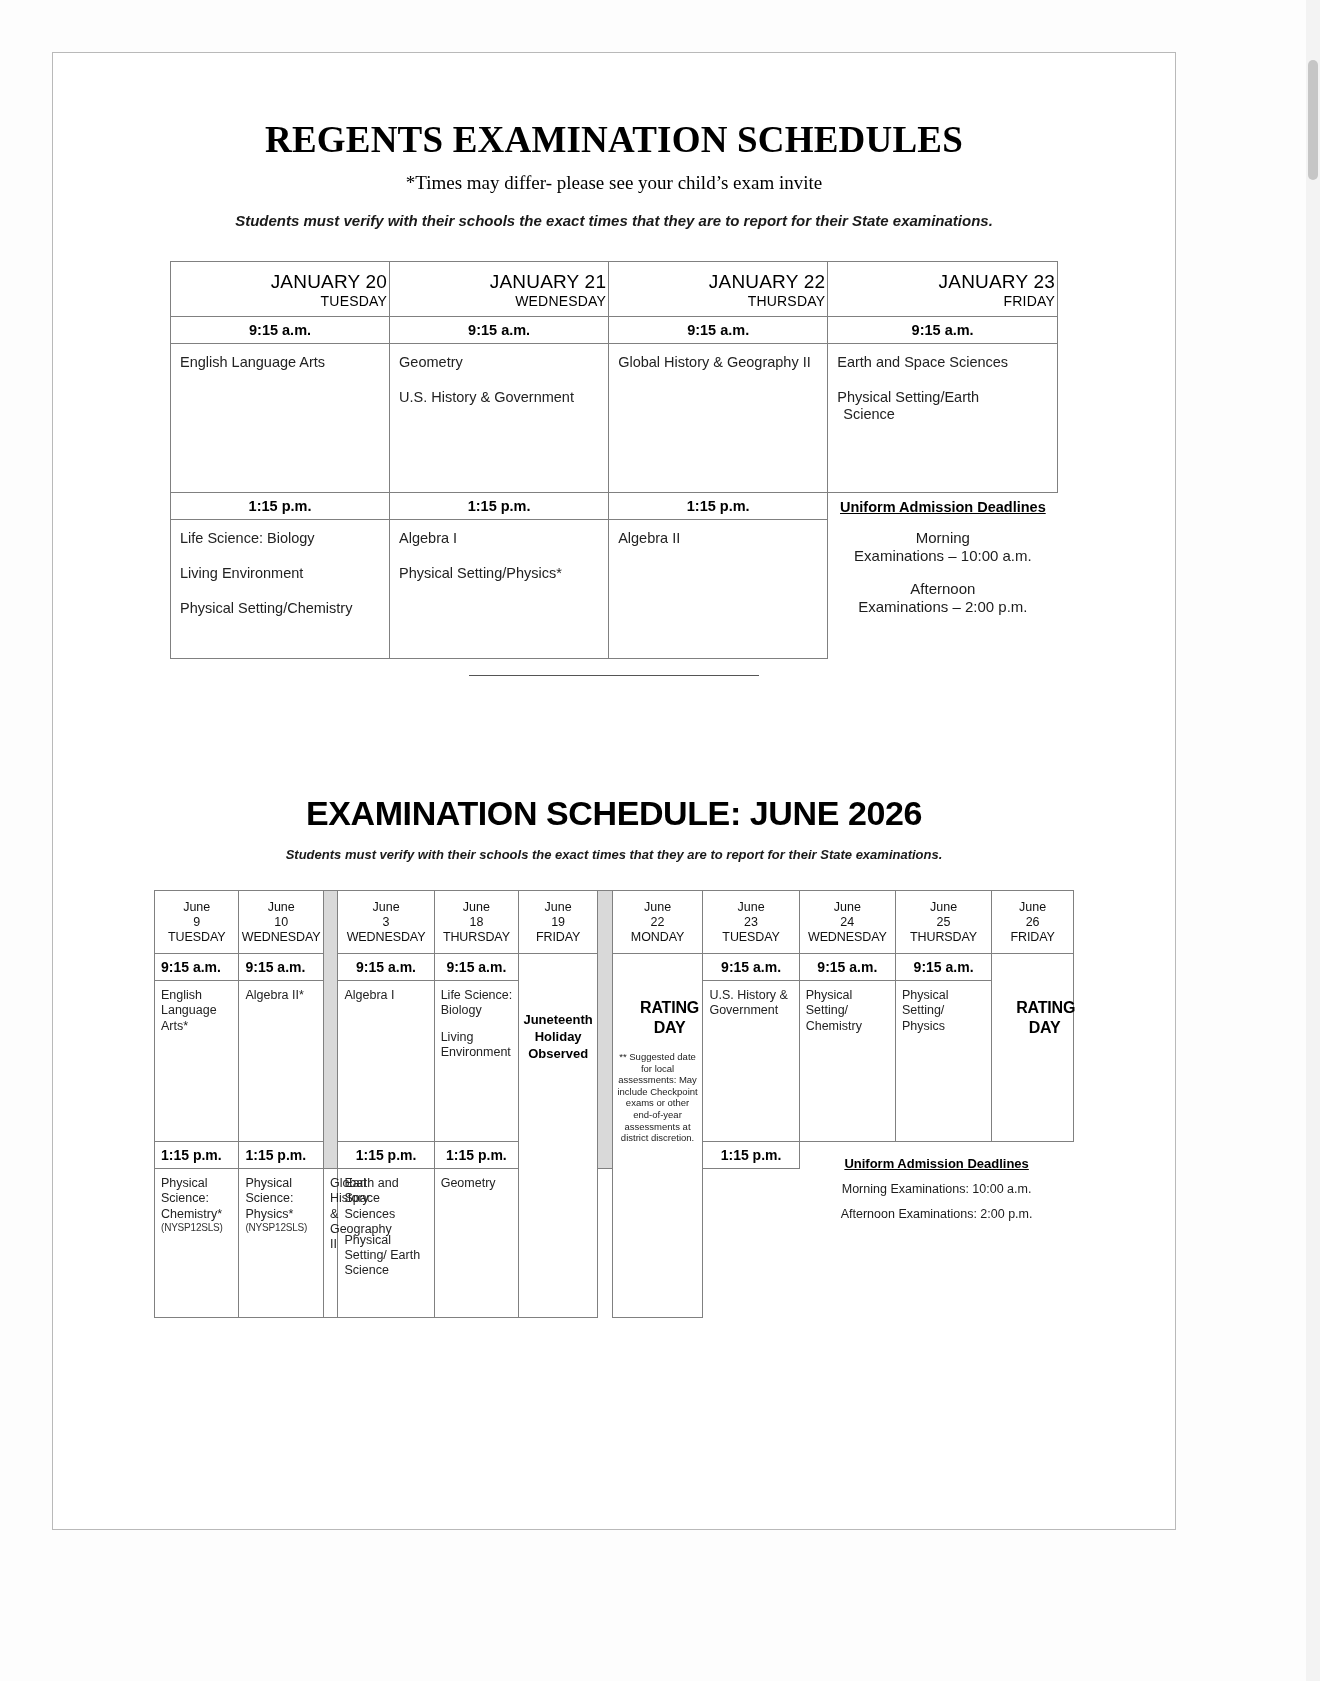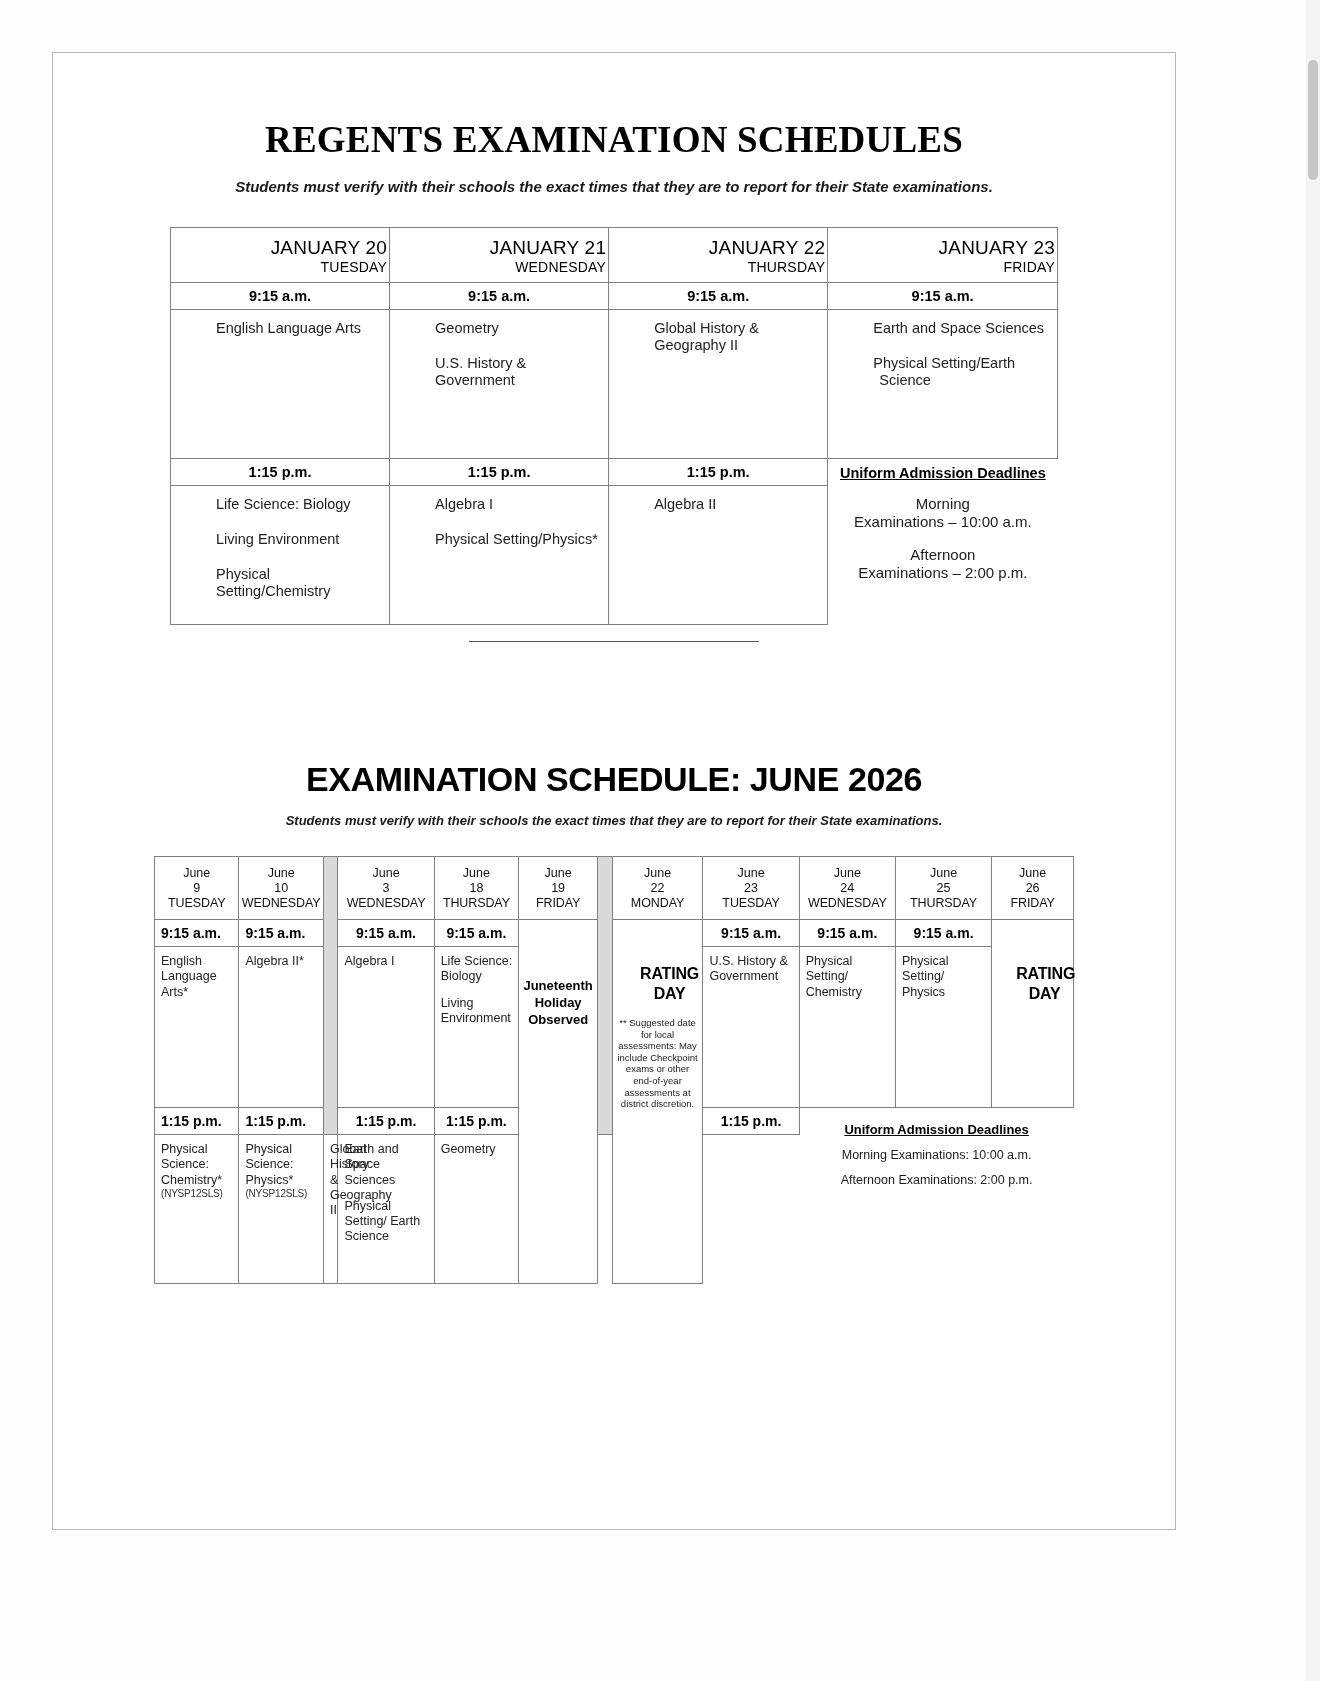--- a/index.html
+++ b/index.html
@@ -149,21 +149,20 @@
   }
 
   .exam-cell {
     padding: 10px 9px 10px 9px;
     font-size: 14.5px;
     color: #222;
     line-height: 1.18;
   }
   .exam-cell .ex {
     margin-bottom: 18px;
-    margin-left: 36px;
   }
   .exam-cell .ex:last-child { margin-bottom: 0; }
   .exam-cell .ex .cont { padding-left: 6px; display:block; }
 
   .jan-am-row .exam-cell { height: 128px; }
   .jan-pm-row .exam-cell { height: 118px; }
 
   
   .uad {
     padding: 6px 8px 10px 8px;
@@ -303,20 +302,21 @@
 <div id="page-wrap">
 
   <div class="scrollbar-track">
     <div class="scrollbar-thumb"></div>
   </div>
 
   <div class="doc-sheet">
     <div class="doc-inner">
 
       <div class="main-title">REGENTS EXAMINATION SCHEDULES</div>
+      <div class="note-title">*Times may differ- please see your child’s exam invite</div>
 
       <div class="section-note">Students must verify with their schools the exact times that they are to report for their State examinations.</div>
 
       <div class="jan-table-wrap">
         <table class="sched">
           <colgroup>
             <col style="width:24.7%">
               <col style="width:24.7%">
               <col style="width:24.7%">
               <col style="width:25.9%">

